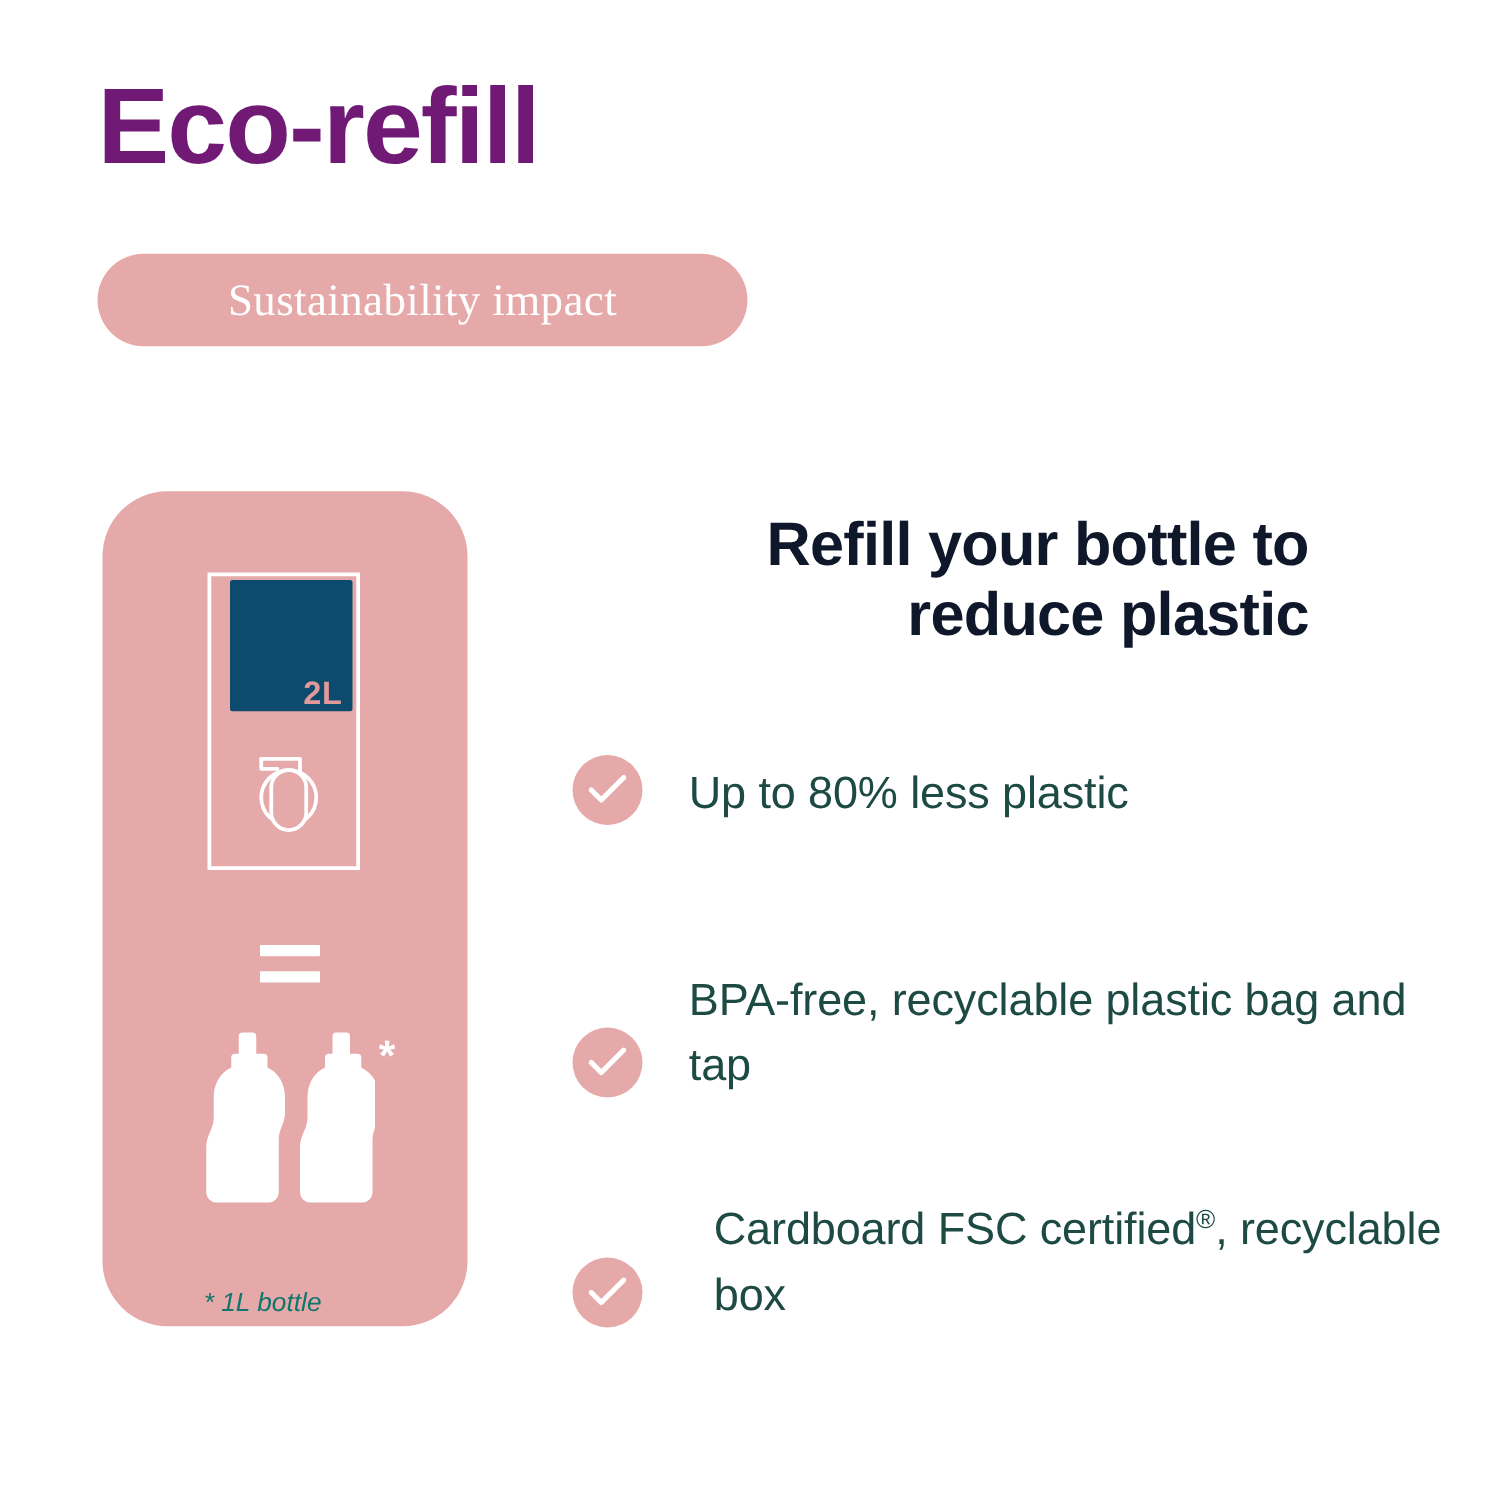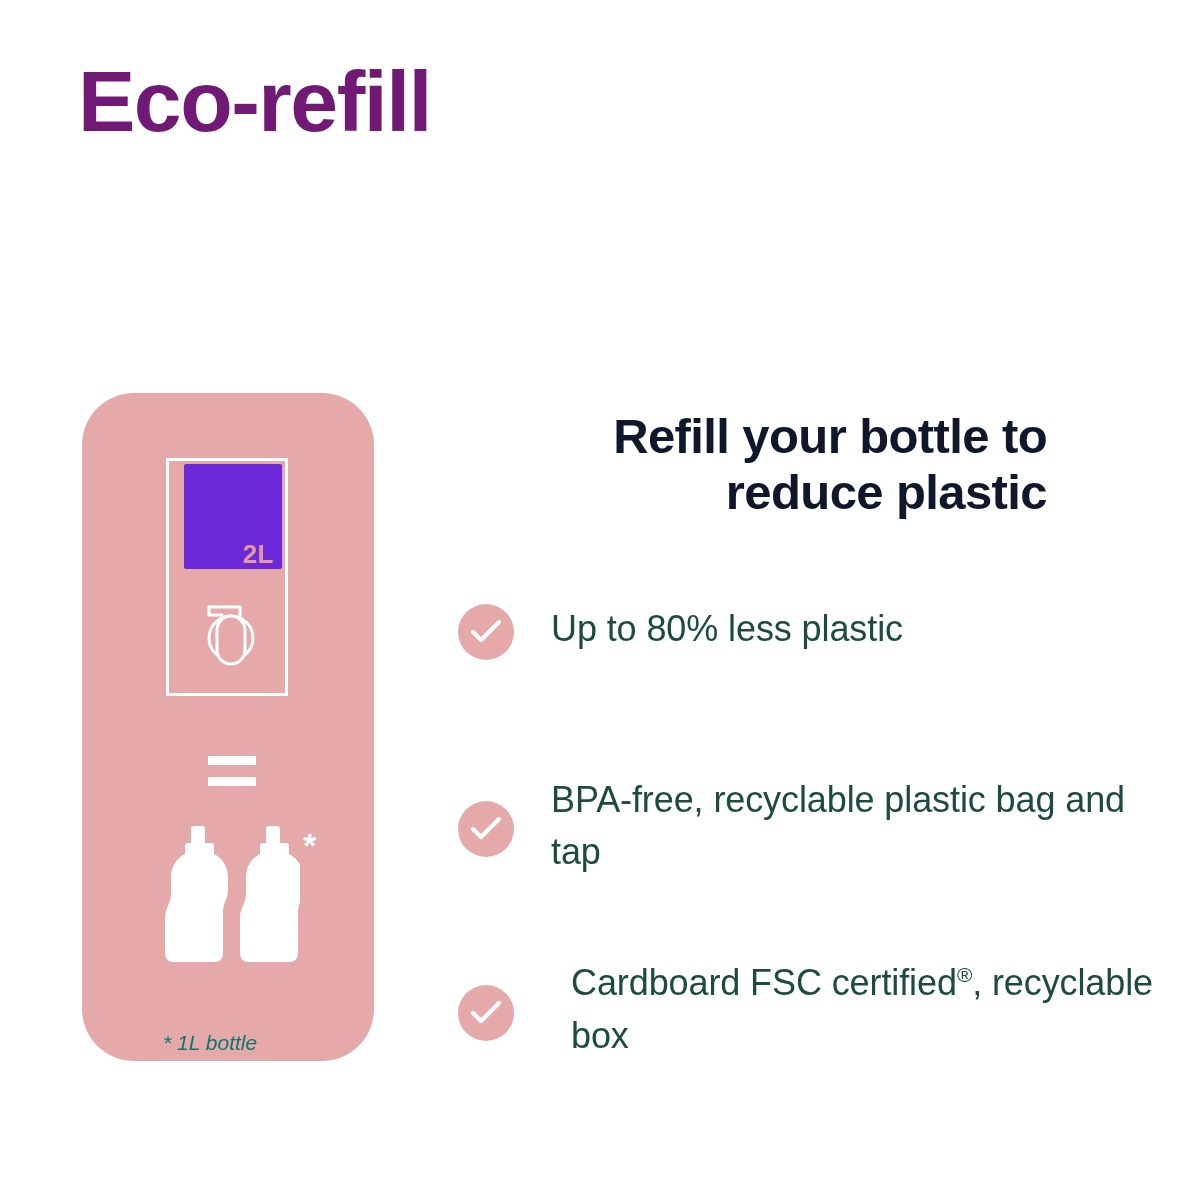--- a/index.html
+++ b/index.html
@@ -75,21 +75,21 @@
     border: 3px solid #FFFFFF;
     box-sizing: border-box;
   }
   
   .box-label {
     position: absolute;
     left: 184px;
     top: 464px;
     width: 98px;
     height: 105px;
-    background: #6d28d9;
+    background: #0c4a6e;
     border-radius: 2px;
   }
   .box-label-text {
     position: absolute;
     right: 8px;
     bottom: 2px;
     font-size: 26px;
     font-weight: bold;
     color: #E09A9A;
     letter-spacing: 0.5px;
@@ -167,21 +167,21 @@
 
   .bullets {
     position: absolute;
     left: 458px;
     top: 598px;
     width: 700px;
   }
   .bullet {
     position: relative;
     display: flex;
-    align-items: center;
+    align-items: flex-end;
     min-height: 58px;
   }
   .bullet-1 { margin-top: 0; }
   .bullet-2 { margin-top: 114px; }
   .bullet-3 { margin-top: 79px; gap: 20px; }
 
   .check-circle {
     flex: 0 0 auto;
     width: 56px;
     height: 56px;
@@ -209,20 +209,23 @@
     line-height: 0;
   }
 </style>
 </head>
 <body>
 
 <div class="page">
 
   <div class="title">Eco-refill</div>
 
+  <div class="badge">
+    <span class="badge-label">Sustainability impact</span>
+  </div>
 
   <div class="panel"></div>
 
   <div class="box-outline"></div>
 
   <div class="box-label">
     <span class="box-label-text">2L</span>
   </div>
 
   <div class="tap-icon">

